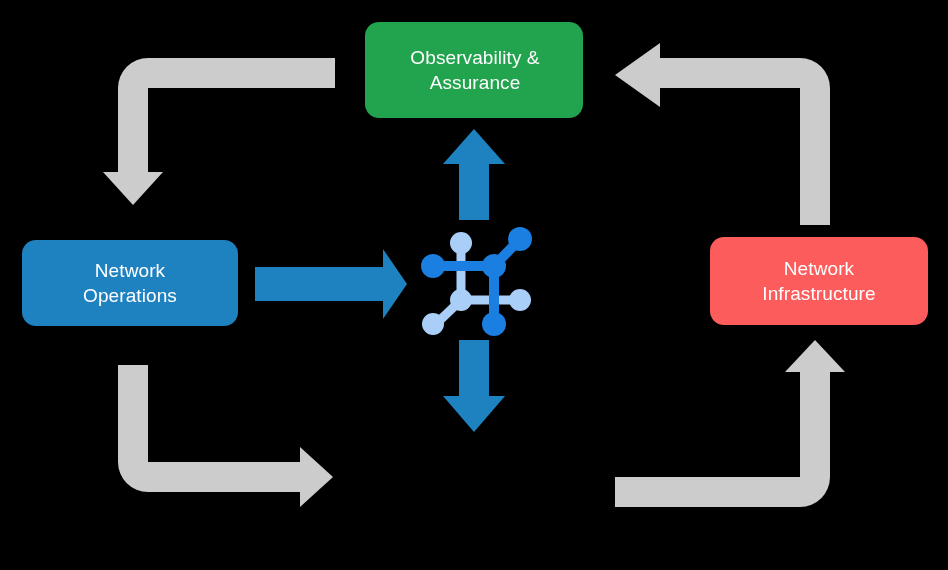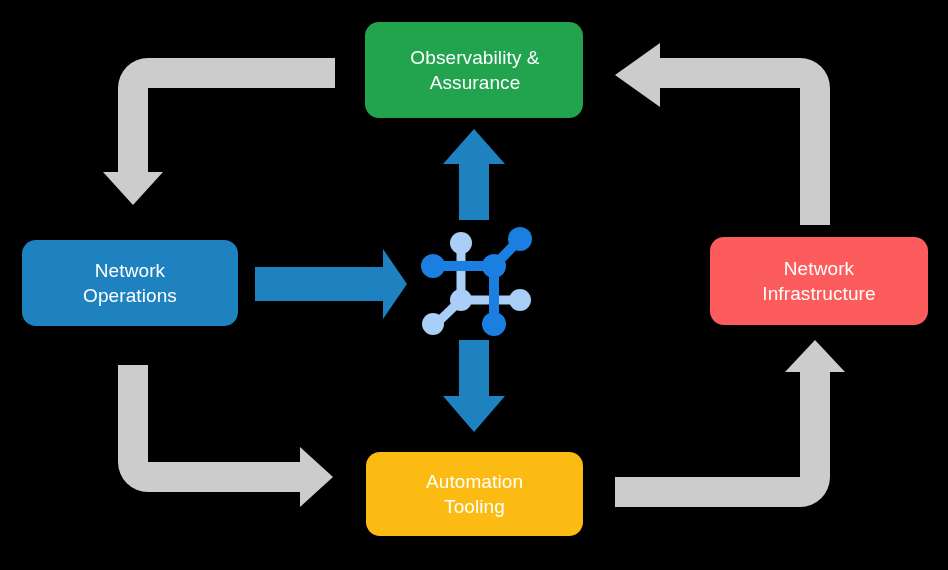--- a/index.html
+++ b/index.html
@@ -109,17 +109,15 @@
   <div class="box-layer svg-layer" style="pointer-events:none;">
     <div class="node-box" id="box-observability" style="pointer-events:auto;padding-left:12px;">Observability &amp;
 Assurance</div>
 
     <div class="node-box" id="box-network-operations" style="pointer-events:auto;">Network
 Operations</div>
 
     <div class="node-box" id="box-network-infrastructure" style="pointer-events:auto;">Network
 Infrastructure</div>
 
-    <div class="node-box" id="box-automation-tooling" style="pointer-events:auto;">Automation
-Tooling</div>
   </div>
 
 </div>
 
 </body></html>

